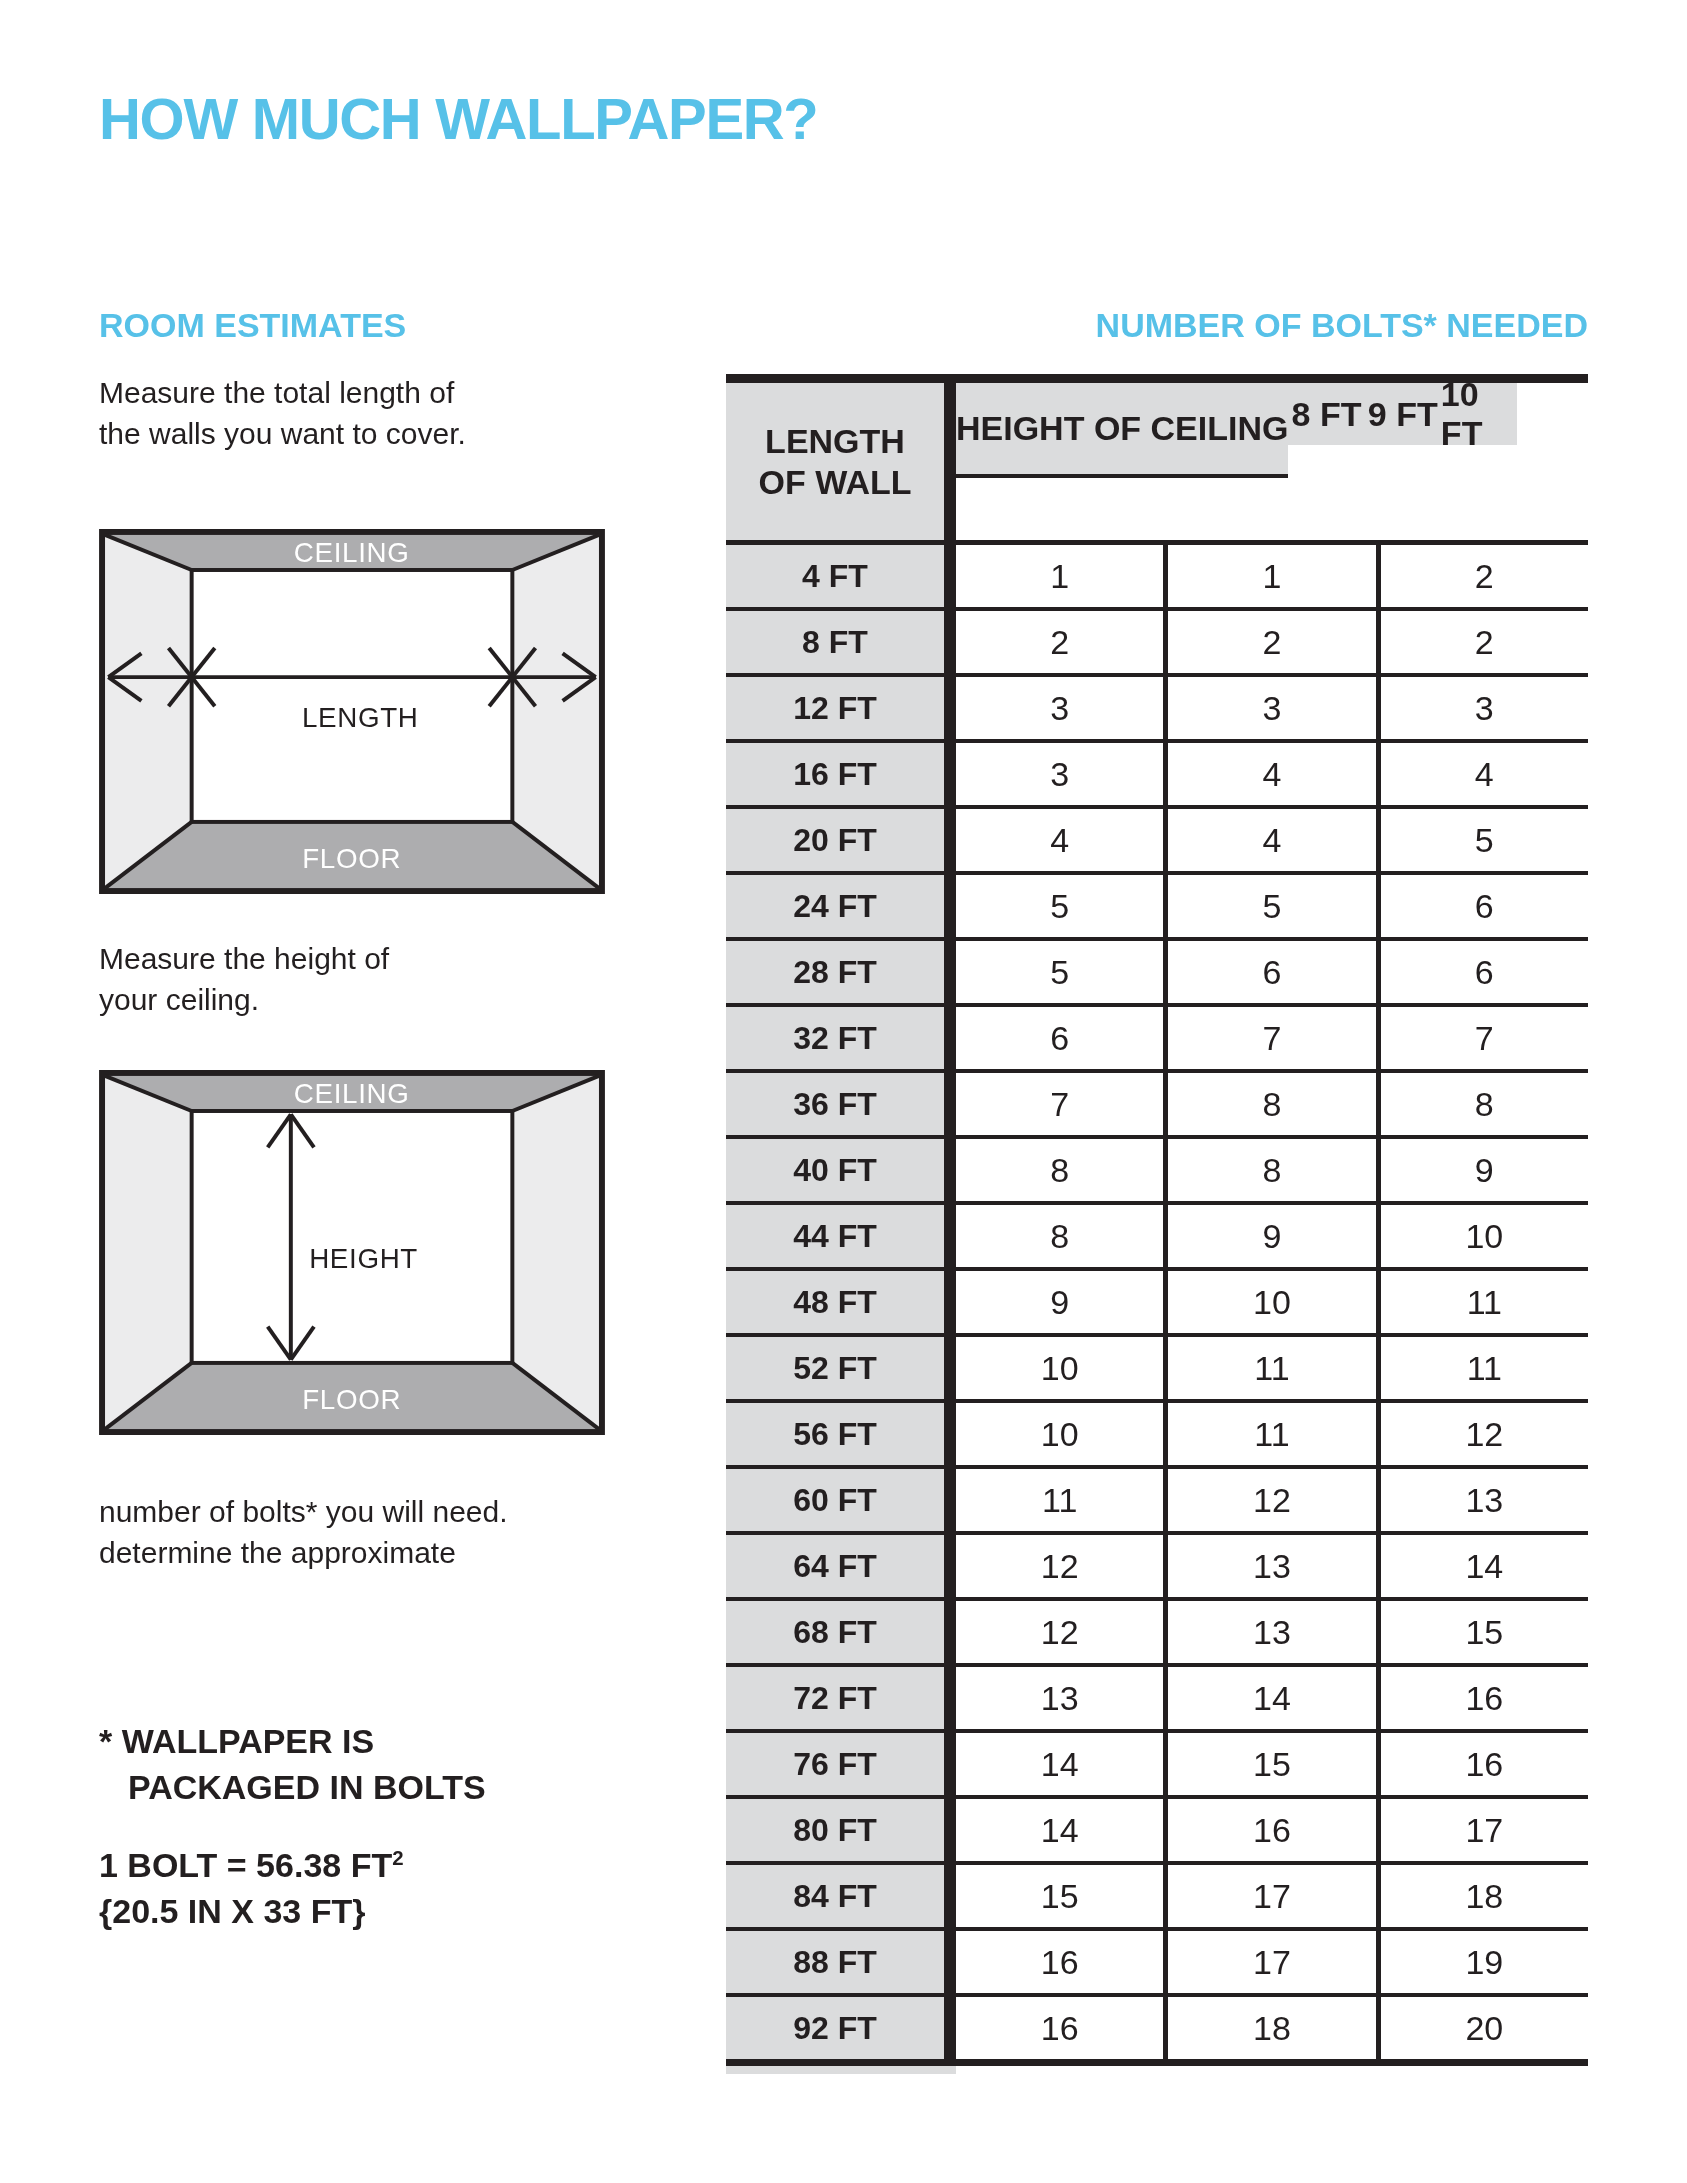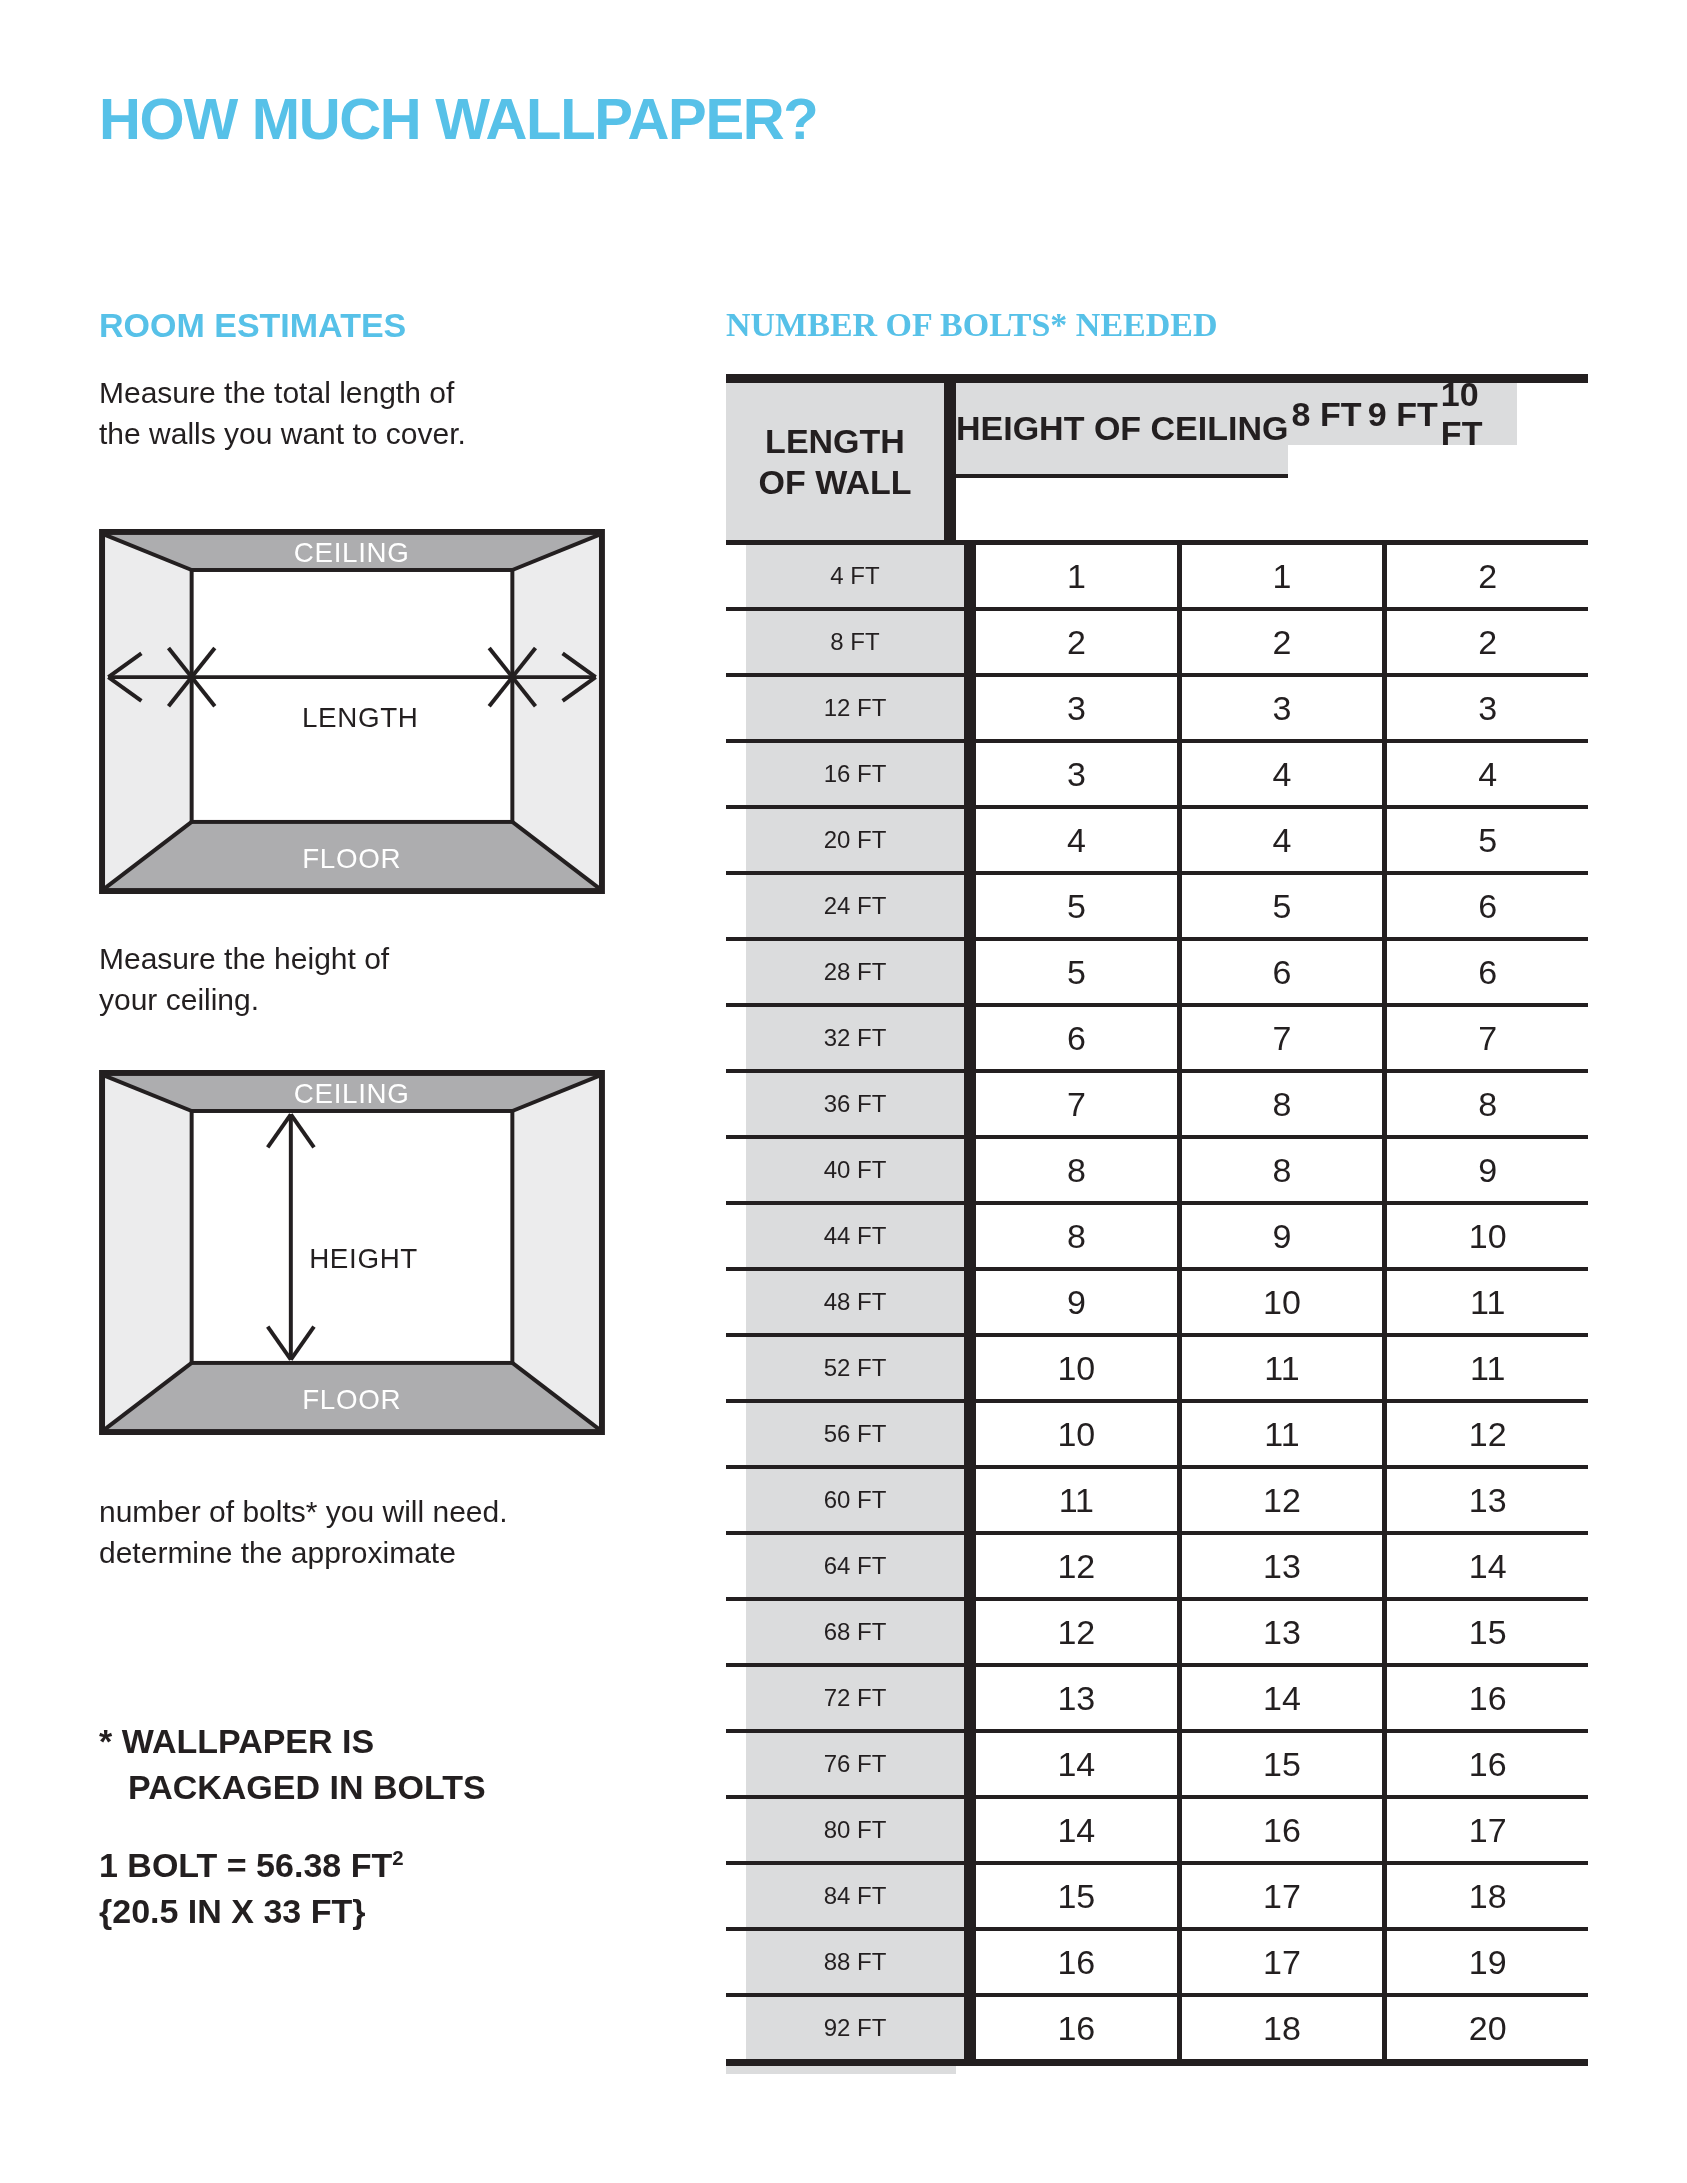--- a/index.html
+++ b/index.html
@@ -8,21 +8,21 @@
     font-family:"Liberation Sans","DejaVu Sans",sans-serif;color:#231f20;
   }
   .abs{position:absolute;}
   
   .page-title{
     left:99px;top:85px;font-size:58px;font-weight:bold;letter-spacing:-1.3px;
     color:var(--accent);white-space:nowrap;
   }
   .sec-head{font-size:34px;font-weight:bold;color:var(--accent);white-space:nowrap;}
   .room-head{left:99px;top:306px;}
-  .table-title{left:726px;top:306px;width:862px;text-align:left;font-family:Liberation Serif, serif;}
+  .table-title{left:726px;top:306px;width:862px;text-align:right;}
   
   .copy{left:99px;font-size:30px;line-height:41px;}
   .p1{top:372px;}
   .p2{top:938px;}
   .p3{top:1491px;}
   .note{left:99px;font-size:34px;font-weight:bold;line-height:46px;}
   .note1{top:1718px;}
   .note2{top:1842px;}
   .indent{padding-left:29px;}
   sup.sq{font-size:60%;vertical-align:super;line-height:0;}
@@ -43,21 +43,21 @@
   .group-head{
     height:91px;background:var(--tgray);border-bottom:4.6px solid #231f20;
     display:flex;align-items:center;justify-content:center;font-size:34px;font-weight:bold;
   }
   .subrow{height:62px;background:var(--tgray);display:flex;}
   .subcell{flex:1;display:flex;align-items:center;justify-content:center;font-size:34px;font-weight:bold;}
   .trow{display:flex;height:62px;border-bottom:4.6px solid #231f20;}
   .trow:last-child{border-bottom:none;}
   .tlabel{
     width:218px;border-right:12px solid #231f20;background:var(--tgray);
-    display:flex;align-items:center;justify-content:center;font-size:24px;font-weight:normal;margin-left:20px;
+    display:flex;align-items:center;justify-content:center;font-size:32px;font-weight:bold;
   }
   .tcell{flex:1;background:#ffffff;display:flex;align-items:center;justify-content:center;font-size:34px;}
   .tcell + .tcell{border-left:5.3px solid #231f20;}
   .bottombar{height:6.6px;background:#231f20;}
   .graytab{width:230px;height:8px;background:var(--tgray);}
   svg text{font-family:"Liberation Sans","DejaVu Sans",sans-serif;}
 </style>
 </head>
 <body>
 

